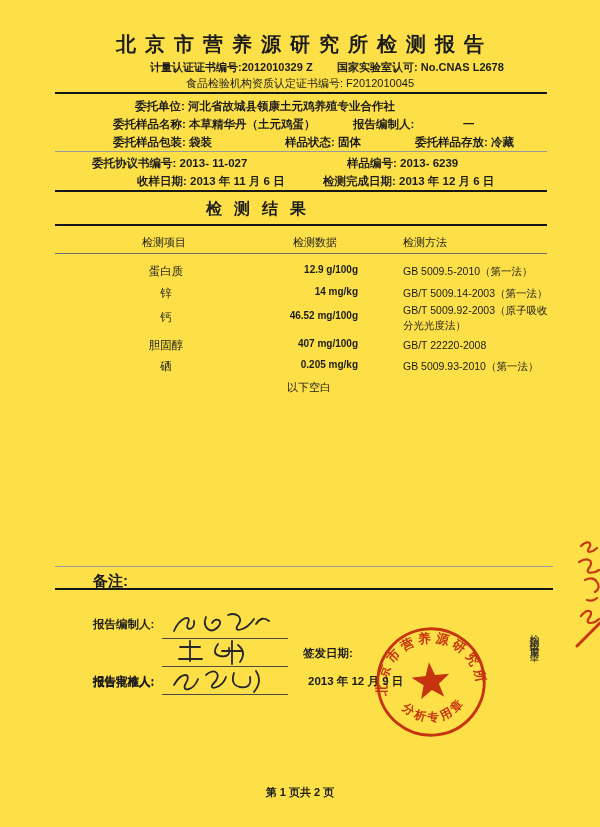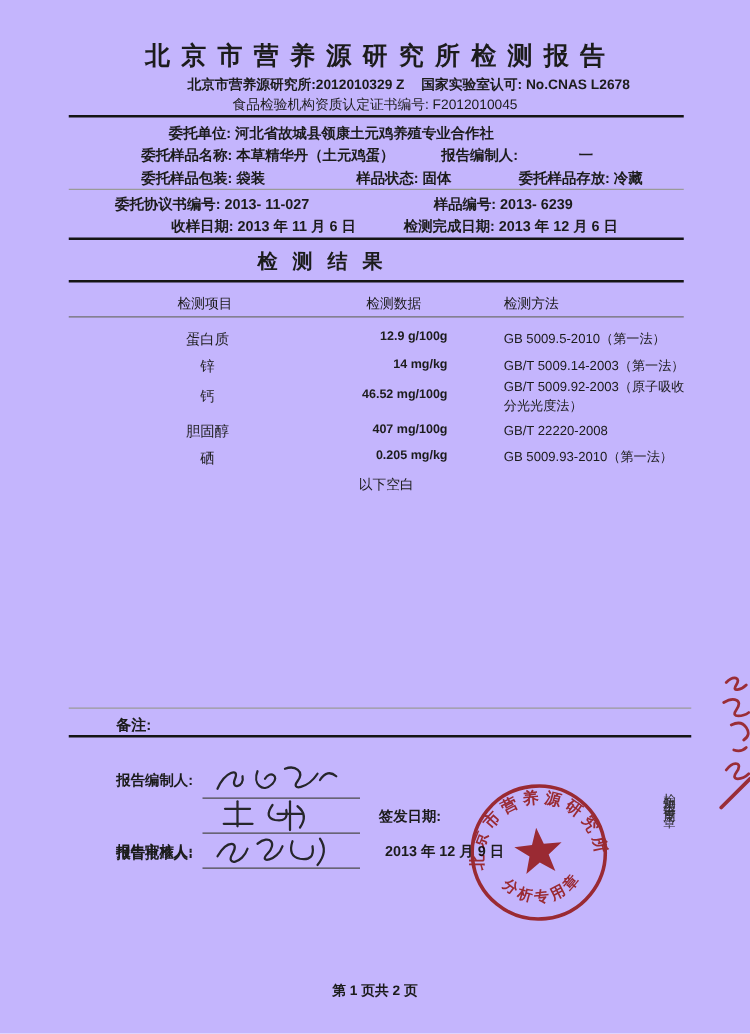--- a/index.html
+++ b/index.html
@@ -1,40 +1,40 @@
 <!DOCTYPE html>
 <html style="--stamp-red: #c32a21; --ink: #1c1c1c;"><head>
 <meta charset="utf-8">
 <style>
   :root { --stamp-red:#c32a21; --ink:#1c1c1c; }
   html,body { margin:0; padding:0; background:#ffffff; }
   .page {
     position:relative; width:600px; height:827px; margin:0 auto;
-    background:#c4b5fd; overflow:hidden;
+    background:#fde047; overflow:hidden;
     font-family:"Liberation Sans","DejaVu Sans",sans-serif;
     color:var(--ink);
   }
   .abs { position:absolute; white-space:nowrap; }
   .doc-title { top:31px; left:0; width:600px; text-align:center;
     font-size:20px; font-weight:bold; letter-spacing:9px; text-indent:9px; }
   .cert { font-size:11px; font-weight:bold; }
   .cert2 { top:76px; left:0; width:600px; text-align:center; font-size:11px; font-weight:normal; }
   .rule { position:absolute; left:55px; width:492px; background:#151515; }
   .rule.thick { height:2.4px; }
   .rule.thin { height:1px; background:#9a9a9a; }
   .info { font-size:11.5px; font-weight:bold; }
   .sec-title { top:199px; left:0; width:512px; text-align:center;
     font-size:16px; font-weight:bold; letter-spacing:12px; text-indent:12px; }
   .th { font-size:11px; font-weight:normal; }
   .cell-item { left:126px; width:80px; text-align:center; font-size:11.5px; }
   .cell-value { left:228px; width:130px; text-align:right; font-size:10px; font-weight:bold; }
   .cell-method { left:403px; width:152px; font-size:10.5px; line-height:1.4;
     white-space:normal; }
   .end-note { left:287px; font-size:11px; }
-  .remark-label { font-size:12px; font-weight:bold; }
+  .remark-label { font-size:15px; font-weight:bold; }
   .sig-label { font-size:11.5px; font-weight:bold; }
   .sig-line { position:absolute; left:162px; width:126px; height:1px; background:#4a4a4a; }
   .sig-svg { position:absolute; }
   .sig-svg path { fill:none; stroke:#26262b; stroke-width:1.8; stroke-linecap:round; stroke-linejoin:round; }
   .date-label { font-size:11.5px; font-weight:bold; }
   .stamp { position:absolute; left:374px; top:625px; width:114px; height:114px;
     mix-blend-mode:multiply; opacity:.92; transform:rotate(-6deg); }
   .stamp-ring { fill:none; stroke:var(--stamp-red); stroke-width:3; }
   .stamp-arc-text { fill:var(--stamp-red); font-size:13.5px; letter-spacing:4px;
     font-weight:bold; text-anchor:middle; }
@@ -49,21 +49,21 @@
     stroke-linecap:round; stroke-linejoin:round; }
   .page-indicator { top:785px; left:0; width:600px; text-align:center;
     font-size:11px; font-weight:bold; }
 </style>
 </head>
 <body>
 
 <div class="page">
 
   <div class="abs doc-title">北京市营养源研究所检测报告</div>
-  <div class="abs cert" style="top:60px;left:150px">北京市营养源研究所:2012010329 Z</div>
+  <div class="abs cert" style="top:60px;left:150px">计量认证证书编号:2012010329 Z</div>
   <div class="abs cert" style="top:60px;left:337px">国家实验室认可: No.CNAS L2678</div>
   <div class="abs cert2">食品检验机构资质认定证书编号: F2012010045</div>
   <div class="rule thick" style="top:92px"></div>
 
   <div class="abs info" style="top:99px;left:135px">
     <span>委托单位:</span>
     <span>河北省故城县领康土元鸡养殖专业合作社</span>
   </div>
   <div class="abs info" style="top:117px;left:113px">
     <span>委托样品名称:</span>

